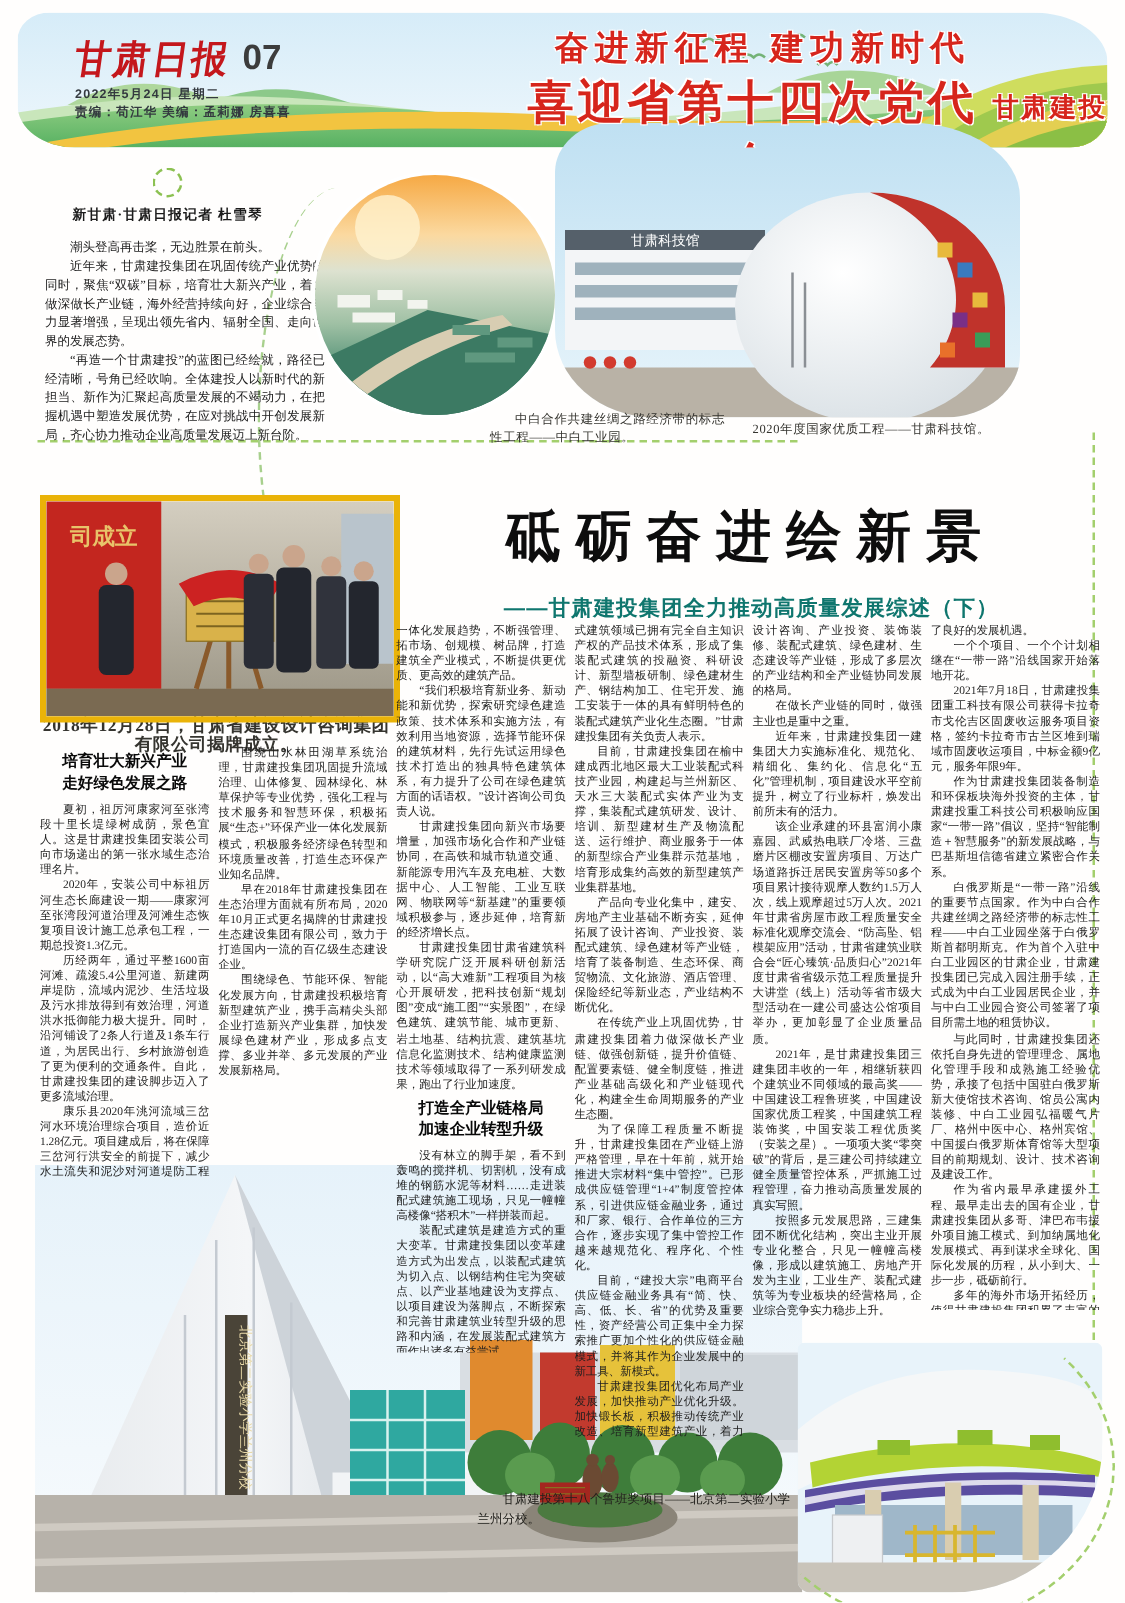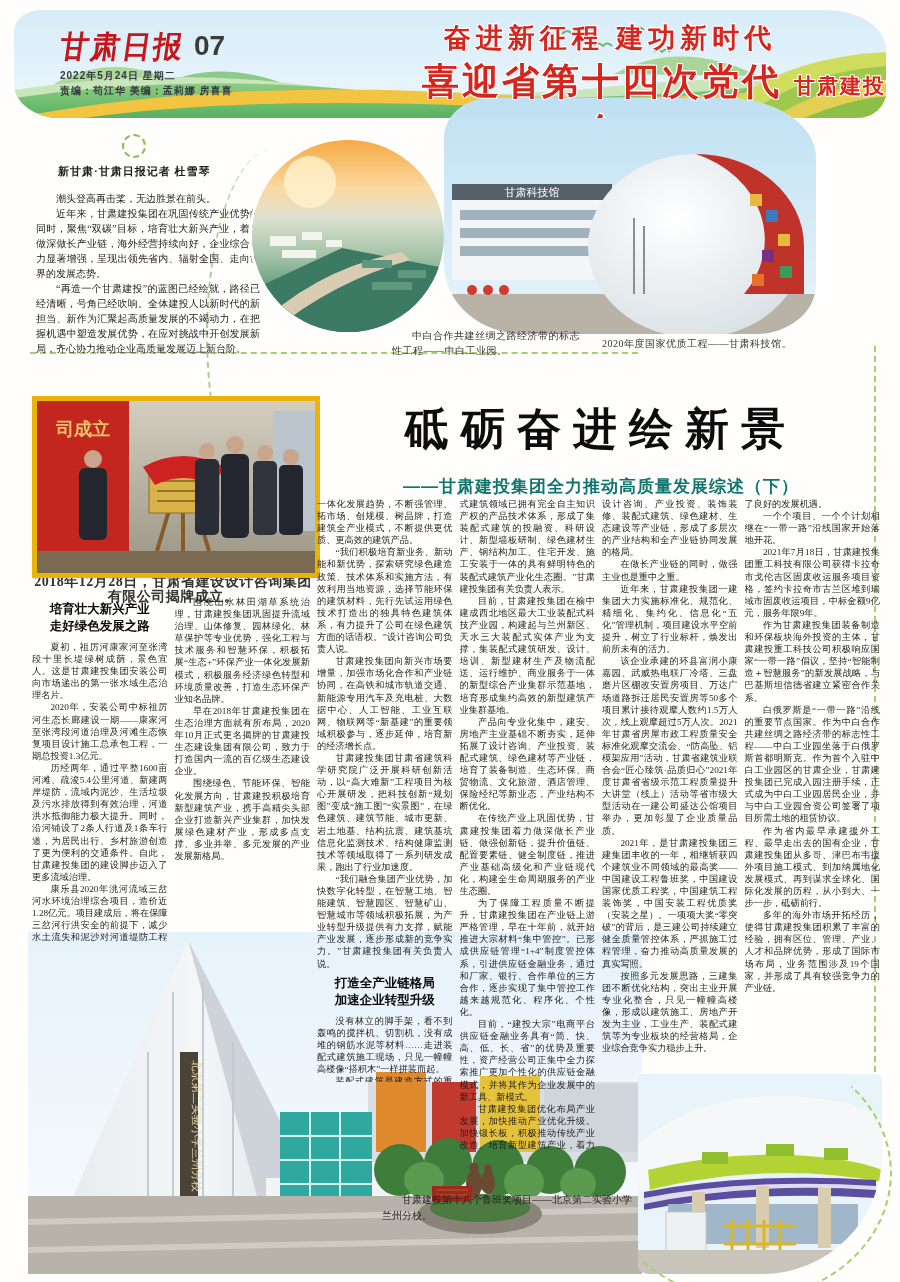--- a/index.html
+++ b/index.html
@@ -259,21 +259,20 @@
         <div class="col col-2">
           <p class="body-p">围绕山水林田湖草系统治理，甘肃建投集团巩固提升流域治理、山体修复、园林绿化、林草保护等专业优势，强化工程与技术服务和智慧环保，积极拓展“生态+”环保产业一体化发展新模式，积极服务经济绿色转型和环境质量改善，打造生态环保产业知名品牌。</p>
           <p class="body-p">早在2018年甘肃建投集团在生态治理方面就有所布局，2020年10月正式更名揭牌的甘肃建投生态建设集团有限公司，致力于打造国内一流的百亿级生态建设企业。</p>
           <p class="body-p">围绕绿色、节能环保、智能化发展方向，甘肃建投积极培育新型建筑产业，携手高精尖头部企业打造新兴产业集群，加快发展绿色建材产业，形成多点支撑、多业并举、多元发展的产业发展新格局。</p>
         </div>
         <div class="col col-3">
           <p class="body-p cont">一体化发展趋势，不断强管理、拓市场、创规模、树品牌，打造建筑全产业模式，不断提供更优质、更高效的建筑产品。</p>
           <p class="body-p">“我们积极培育新业务、新动能和新优势，探索研究绿色建造政策、技术体系和实施方法，有效利用当地资源，选择节能环保的建筑材料，先行先试运用绿色技术打造出的独具特色建筑体系，有力提升了公司在绿色建筑方面的话语权。”设计咨询公司负责人说。</p>
           <p class="body-p">甘肃建投集团向新兴市场要增量，加强市场化合作和产业链协同，在高铁和城市轨道交通、新能源专用汽车及充电桩、大数据中心、人工智能、工业互联网、物联网等“新基建”的重要领域积极参与，逐步延伸，培育新的经济增长点。</p>
           <p class="body-p">甘肃建投集团甘肃省建筑科学研究院广泛开展科研创新活动，以“高大难新”工程项目为核心开展研发，把科技创新“规划图”变成“施工图”“实景图”，在绿色建筑、建筑节能、城市更新、岩土地基、结构抗震、建筑基坑信息化监测技术、结构健康监测技术等领域取得了一系列研发成果，跑出了行业加速度。</p>
-          <p class="body-p">“我们融合集团产业优势，加快数字化转型，在智慧工地、智能建筑、智慧园区、智慧矿山、智慧城市等领域积极拓展，为产业转型升级提供有力支撑，赋能产业发展，逐步形成新的竞争实力。”甘肃建投集团有关负责人说。</p>
           <h3 class="col-heading">
             <div>打造全产业链格局</div>
             <div>加速企业转型升级</div>
           </h3>
           <p class="body-p">没有林立的脚手架，看不到轰鸣的搅拌机、切割机，没有成堆的钢筋水泥等材料……走进装配式建筑施工现场，只见一幢幢高楼像“搭积木”一样拼装而起。</p>
           <p class="body-p">装配式建筑是建造方式的重大变革。甘肃建投集团以变革建造方式为出发点，以装配式建筑为切入点、以钢结构住宅为突破点、以产业基地建设为支撑点、以项目建设为落脚点，不断探索和完善甘肃建筑业转型升级的思路和内涵，在发展装配式建筑方面作出诸多有益尝试。</p>
         </div>
         <div class="col col-4">
           <p class="body-p cont">式建筑领域已拥有完全自主知识产权的产品技术体系，形成了集装配式建筑的投融资、科研设计、新型墙板研制、绿色建材生产、钢结构加工、住宅开发、施工安装于一体的具有鲜明特色的装配式建筑产业化生态圈。”甘肃建投集团有关负责人表示。</p>
           <p class="body-p">目前，甘肃建投集团在榆中建成西北地区最大工业装配式科技产业园，构建起与兰州新区、天水三大装配式实体产业为支撑，集装配式建筑研发、设计、培训、新型建材生产及物流配送、运行维护、商业服务于一体的新型综合产业集群示范基地，培育形成集约高效的新型建筑产业集群基地。</p>
@@ -290,20 +289,21 @@
           <p class="body-p">该企业承建的环县富润小康嘉园、武威热电联厂冷塔、三盘磨片区棚改安置房项目、万达广场道路拆迁居民安置房等50多个项目累计接待观摩人数约1.5万人次，线上观摩超过5万人次。2021年甘肃省房屋市政工程质量安全标准化观摩交流会、“防高坠、铝模架应用”活动，甘肃省建筑业联合会“匠心臻筑·品质归心”2021年度甘肃省省级示范工程质量提升大讲堂（线上）活动等省市级大型活动在一建公司盛达公馆项目举办，更加彰显了企业质量品质。</p>
           <p class="body-p">2021年，是甘肃建投集团三建集团丰收的一年，相继斩获四个建筑业不同领域的最高奖——中国建设工程鲁班奖，中国建设国家优质工程奖，中国建筑工程装饰奖，中国安装工程优质奖（安装之星）。一项项大奖“零突破”的背后，是三建公司持续建立健全质量管控体系，严抓施工过程管理，奋力推动高质量发展的真实写照。</p>
           <p class="body-p">按照多元发展思路，三建集团不断优化结构，突出主业开展专业化整合，只见一幢幢高楼像，形成以建筑施工、房地产开发为主业，工业生产、装配式建筑等为专业板块的经营格局，企业综合竞争实力稳步上升。</p>
         </div>
         <div class="col col-6">
           <p class="body-p cont">了良好的发展机遇。</p>
           <p class="body-p">一个个项目、一个个计划相继在“一带一路”沿线国家开始落地开花。</p>
           <p class="body-p">2021年7月18日，甘肃建投集团重工科技有限公司获得卡拉奇市戈伦吉区固废收运服务项目资格，签约卡拉奇市古兰区堆到瑞域市固废收运项目，中标金额9亿元，服务年限9年。</p>
           <p class="body-p">作为甘肃建投集团装备制造和环保板块海外投资的主体，甘肃建投重工科技公司积极响应国家“一带一路”倡议，坚持“智能制造＋智慧服务”的新发展战略，与巴基斯坦信德省建立紧密合作关系。</p>
           <p class="body-p">白俄罗斯是“一带一路”沿线的重要节点国家。作为中白合作共建丝绸之路经济带的标志性工程——中白工业园坐落于白俄罗斯首都明斯克。作为首个入驻中白工业园区的甘肃企业，甘肃建投集团已完成入园注册手续，正式成为中白工业园居民企业，并与中白工业园合资公司签署了项目所需土地的租赁协议。</p>
+          <p class="body-p">与此同时，甘肃建投集团还依托自身先进的管理理念、属地化管理手段和成熟施工经验优势，承接了包括中国驻白俄罗斯新大使馆技术咨询、馆员公寓内装修、中白工业园弘福暖气片厂、格州中医中心、格州宾馆、中国援白俄罗斯体育馆等大型项目的前期规划、设计、技术咨询及建设工作。</p>
           <p class="body-p">作为省内最早承建援外工程、最早走出去的国有企业，甘肃建投集团从多哥、津巴布韦援外项目施工模式、到加纳属地化发展模式、再到谋求全球化、国际化发展的历程，从小到大、一步一步，砥砺前行。</p>
           <p class="body-p">多年的海外市场开拓经历，使得甘肃建投集团积累了丰富的经验，拥有区位、管理、产业、人才和品牌优势，形成了国际市场布局，业务范围涉及19个国家，并形成了具有较强竞争力的产业链。</p>
         </div>
       </div>
 
     <div class="photo-school">
       <svg viewBox="0 0 614 342" preserveAspectRatio="none">
         <defs>
           <linearGradient id="ssky" x1="0" y1="0" x2="0" y2="1">
               <stop offset="0" stop-color="#e6f2fa"></stop>

